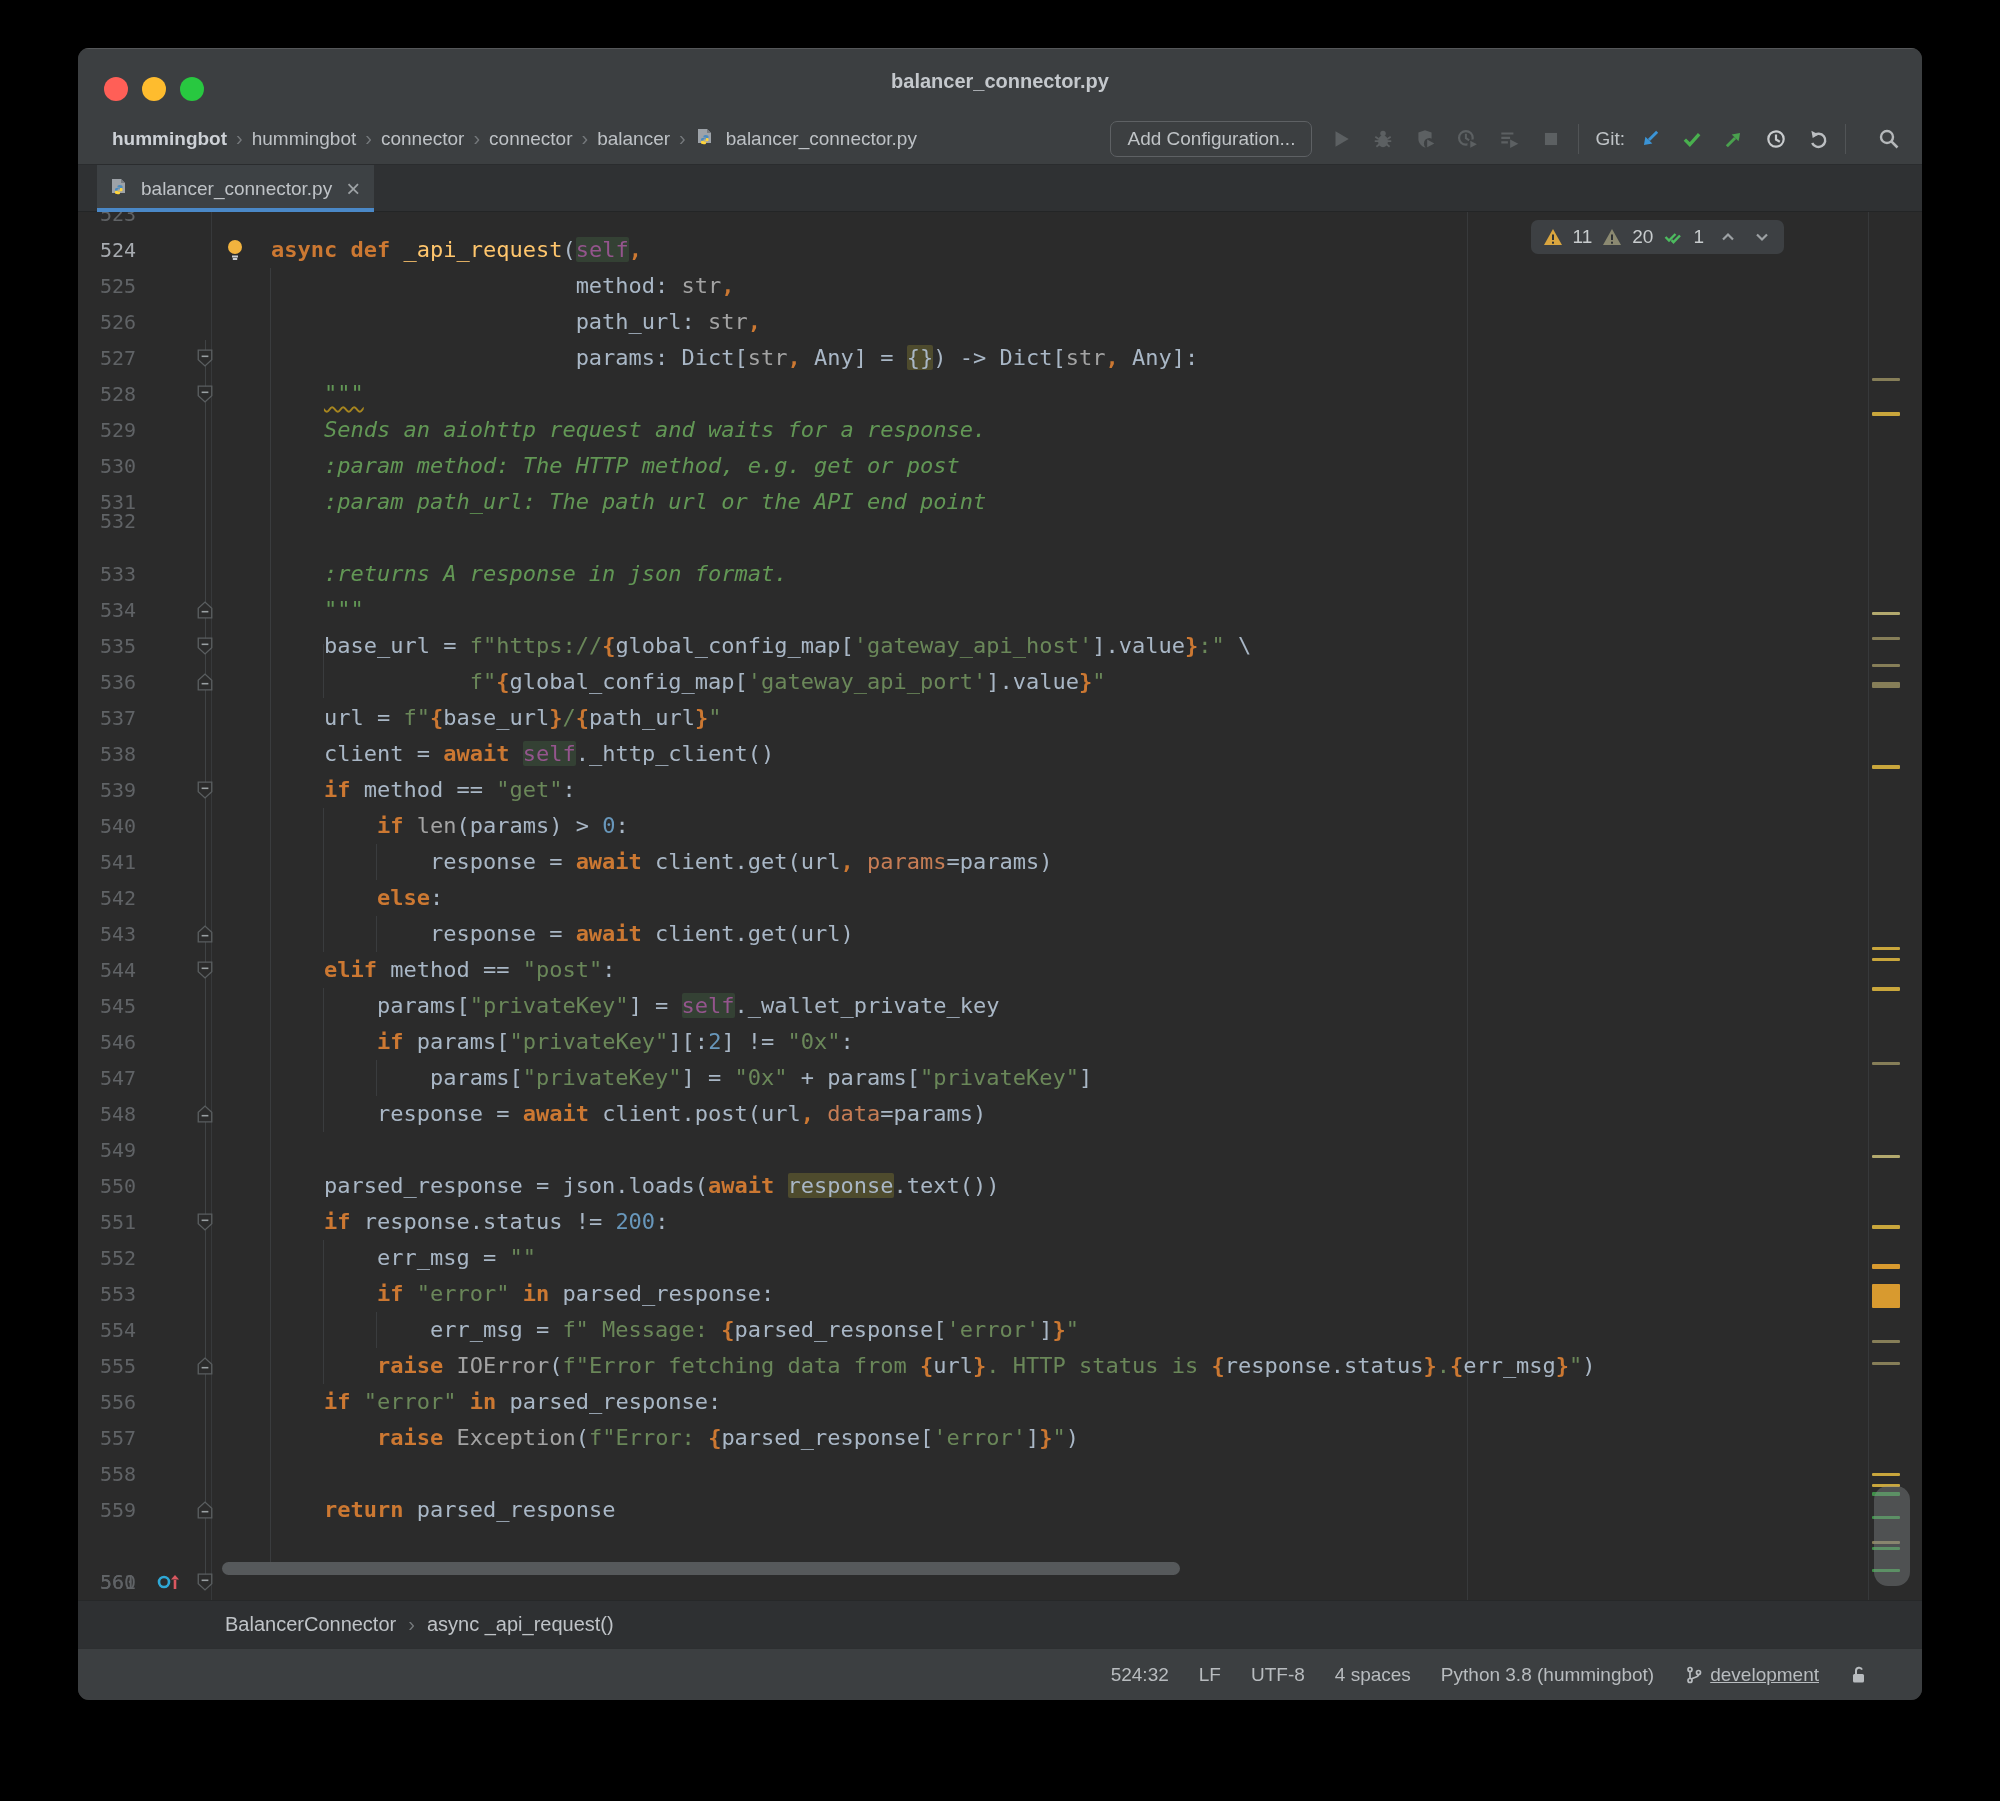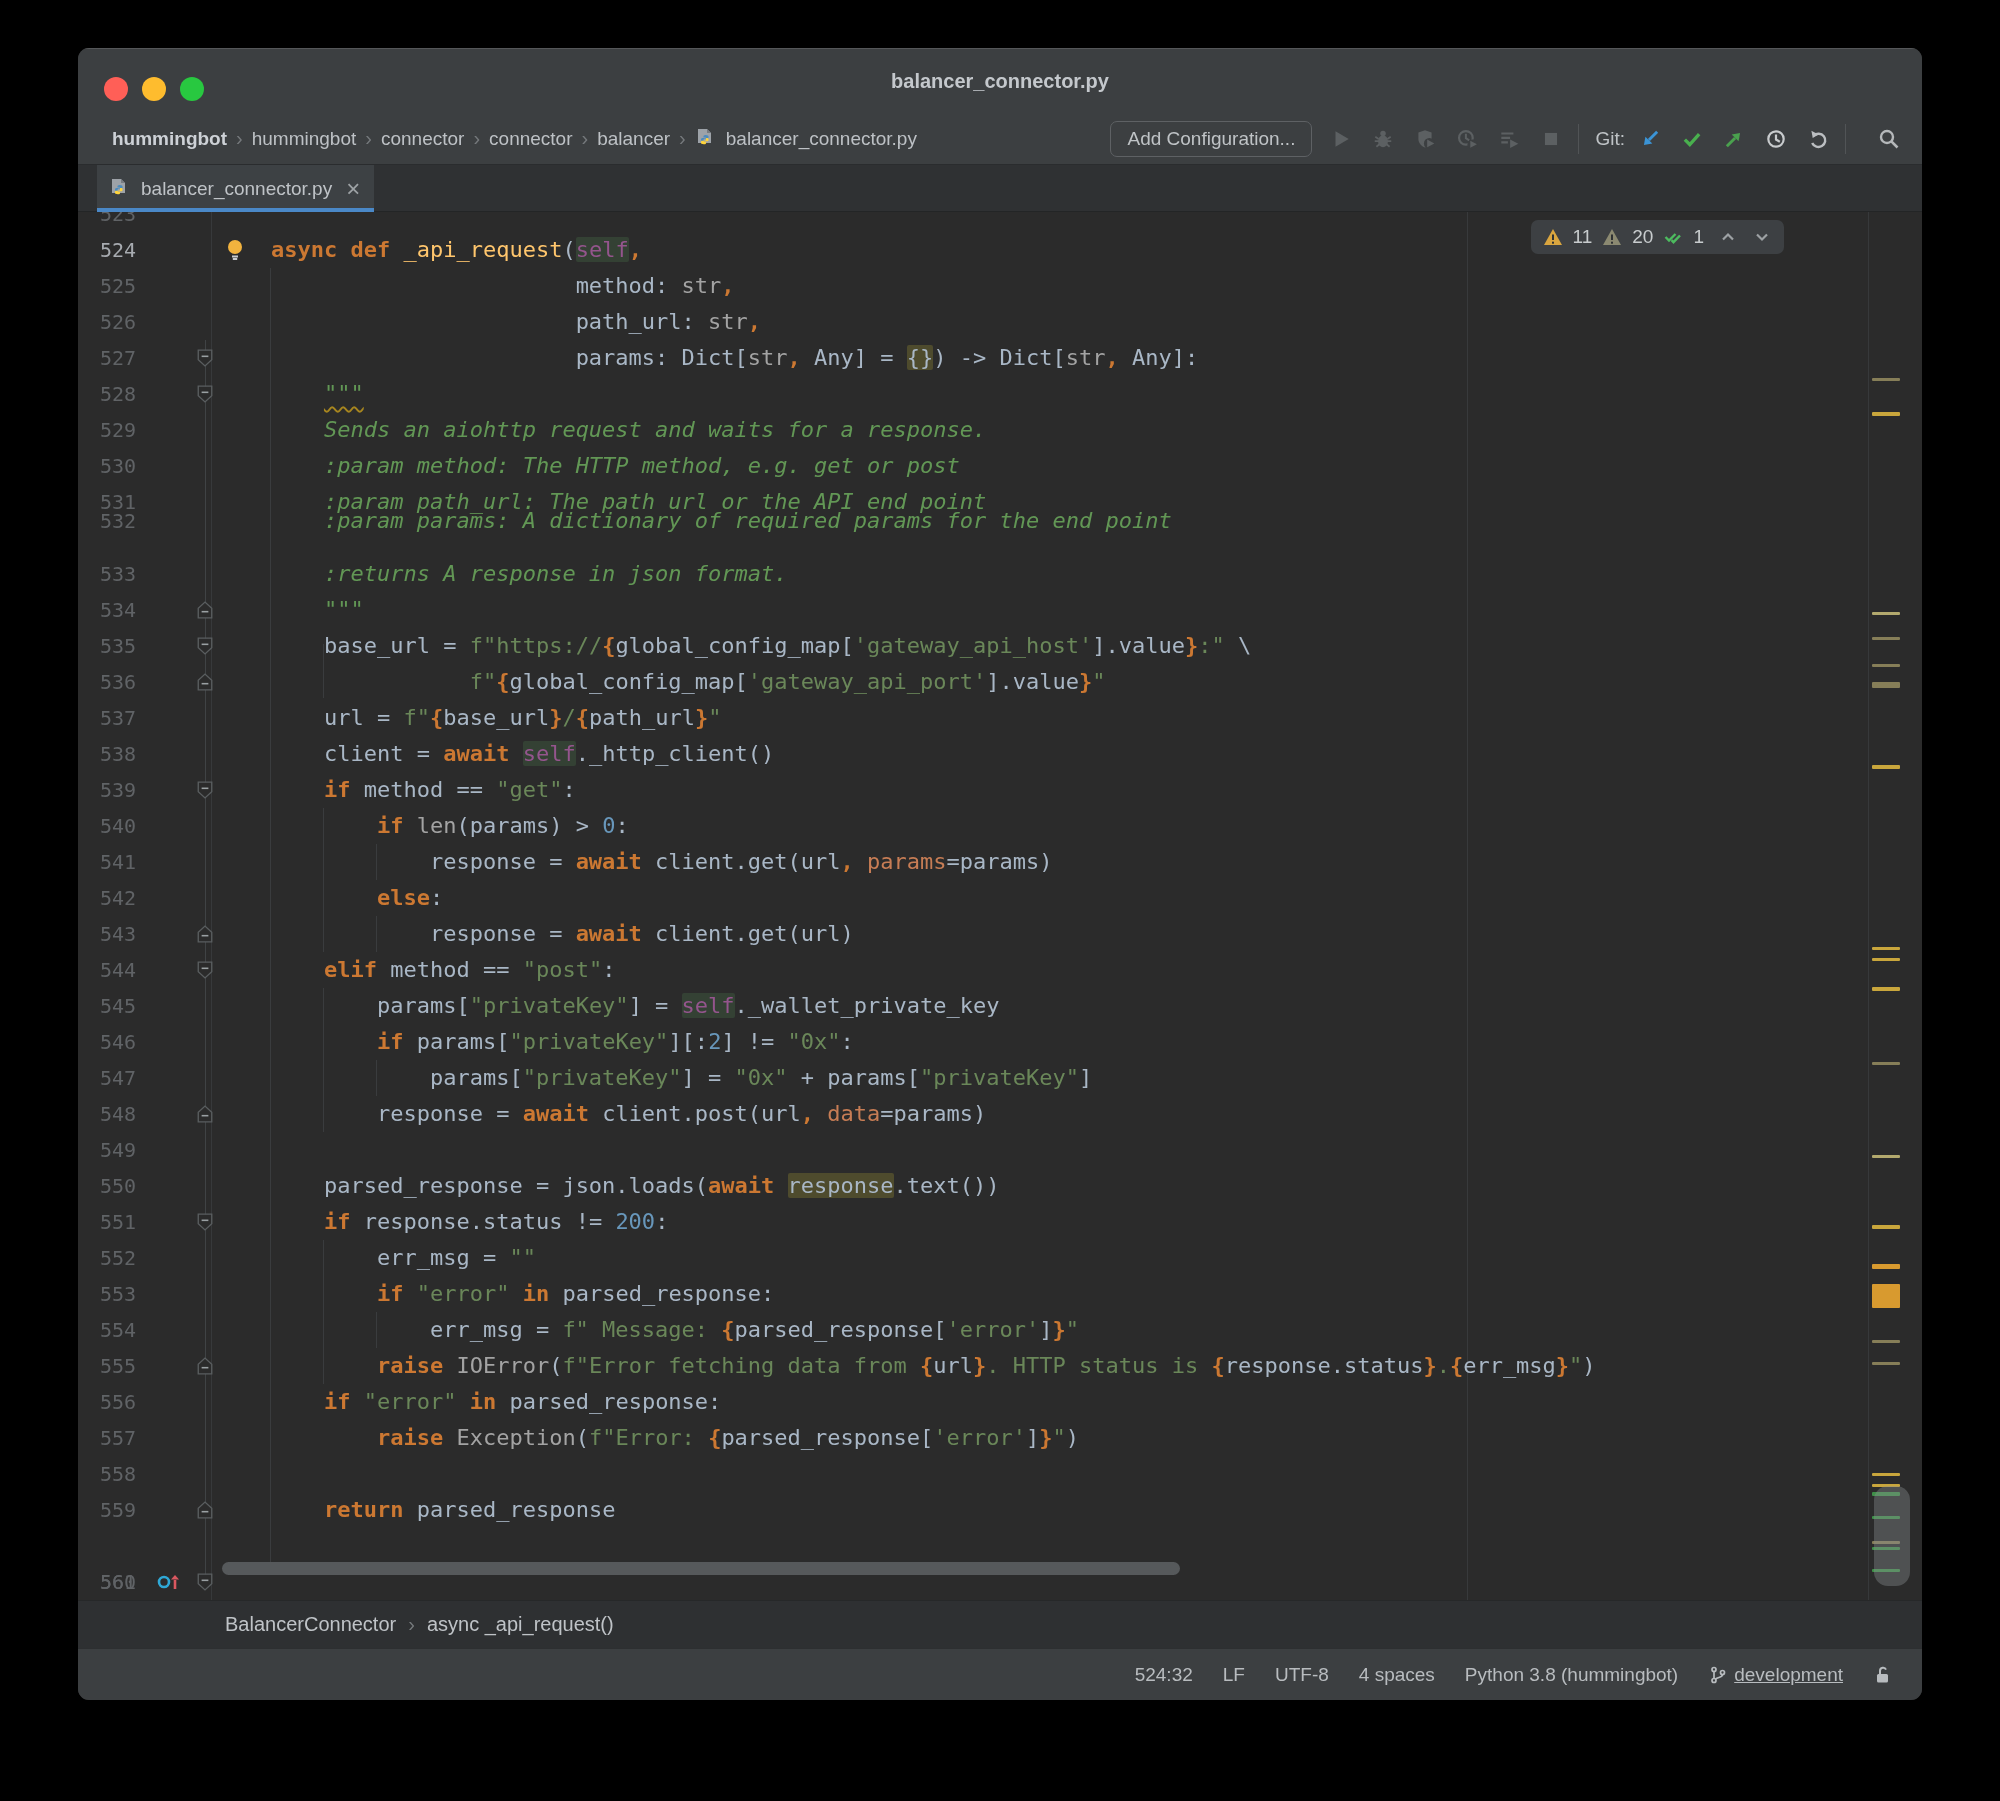--- a/index.html
+++ b/index.html
@@ -80,21 +80,21 @@
   .vthumb{position:absolute;left:1796px;top:1438px;width:36px;height:100px;border-radius:14px;
           background:rgba(140,145,148,.38);}
   
   .crumbbar{position:absolute;left:0;top:1552px;width:100%;height:48px;background:#2E3032;
             display:flex;align-items:center;color:#BFC3C7;font-size:20px;box-sizing:border-box;
             padding-left:147px;gap:12px;border-top:1px solid #262829;}
   .bcrumb-sep{color:#75797C;}
   
   .statusbar{position:absolute;left:0;top:1600px;width:100%;height:52px;background:#3C3F41;
              border-top:1px solid #2D2F31;display:flex;align-items:center;justify-content:flex-end;
-             gap:30px;color:#B8BCBF;font-size:19px;box-sizing:border-box;padding-right:29px;}
+             gap:30px;color:#B8BCBF;font-size:19px;box-sizing:border-box;padding-right:53px;}
   .sb-item{white-space:nowrap;}
   .sb-branch{display:flex;align-items:center;gap:6px;text-decoration:underline;}
   .sb-ic{width:20px;height:20px;color:#B8BCBF;} .sb-ic svg{width:20px;height:20px;display:block;}
 </style>
 </head>
 <body>
 
 <div class="stage">
   <div class="window">
 
@@ -300,21 +300,21 @@
           <div class="row" style="top: 236px;">
             <span class="lnum">530</span>
             <pre class="codeline"><span class="tk-t">        </span><span class="tk-d">:param method: The HTTP method, e.g. get or post</span></pre>
           </div>
           <div class="row" style="top: 272px;">
             <span class="lnum">531</span>
             <pre class="codeline"><span class="tk-t">        </span><span class="tk-d">:param path_url: The path url or the API end point</span></pre>
           </div>
           <div class="row" style="top: 291px;">
             <span class="lnum">532</span>
-            <pre class="codeline"><span class="tk-t">        </span><span class="tk-d">:param params: A dictionary of required params for the end point</span></pre>
+            <pre class="codeline"><span class="tk-t">        </span></pre>
           </div>
           <div class="row" style="top: 344px;">
             <span class="lnum">533</span>
             <pre class="codeline"><span class="tk-t">        </span><span class="tk-d">:returns A response in json format.</span></pre>
           </div>
           <div class="row" style="top: 380px;">
             <span class="lnum">534</span>
             <span class="fold-ic">
               <svg viewBox="0 0 14 16">
                 <path d="M1 15h12V6.5L7 1 1 6.5z" fill="#2B2B2B" stroke="#5A5E60" stroke-width="1.2"></path>

